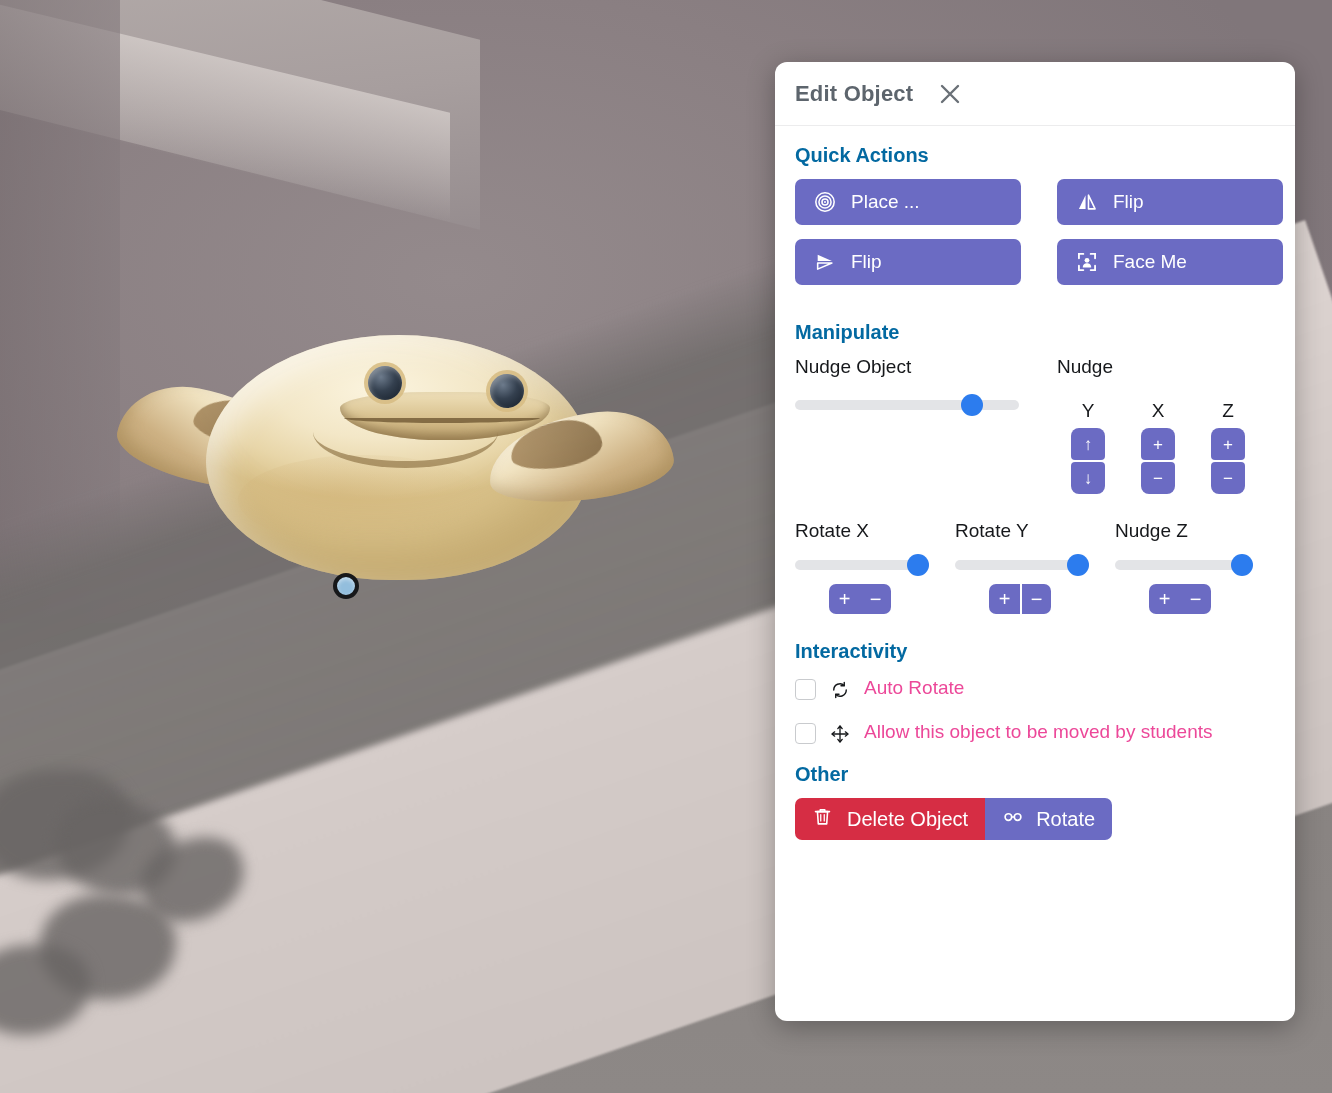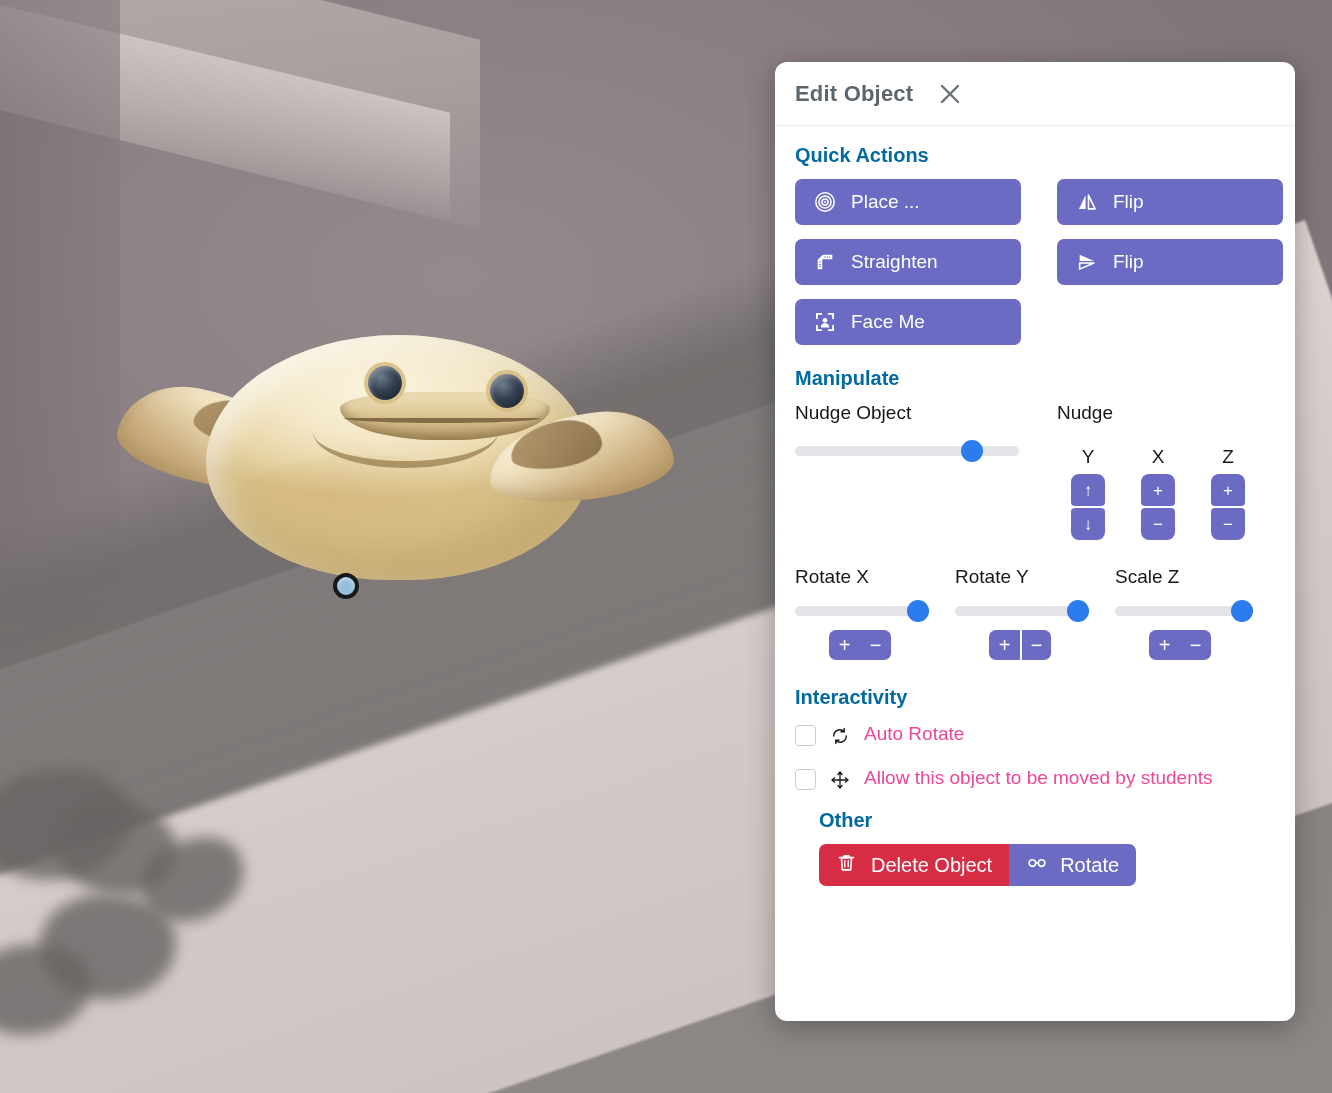--- a/index.html
+++ b/index.html
@@ -241,21 +241,21 @@
   }
   .checkbox {
     width: 21px; height: 21px; border: 1.5px solid #c9cbce;
     border-radius: 4px; background: #fff; cursor: pointer;
     flex: 0 0 21px; margin-top: 4px;
   }
   .check-ico { width: 22px; height: 22px; flex: 0 0 22px; margin-top: 4px; color: #16181b; display:flex; align-items:center; justify-content:center; }
   .check-label { font-size: 19px; color: #ec4899; line-height: 1.38; max-width: 362px; }
 
   
-  .other { margin-top: 12px; margin-left: 24px; }
+  .other { margin-top: 12px; }
   .other-btns { display: flex; }
   .btn-delete {
     background: #d62d44; color: #fff; border: none; cursor: pointer;
     height: 42px; border-radius: 7px 0 0 7px;
     display: flex; align-items: center; gap: 14px; padding: 0 17px;
     font-size: 20px; font-family: "Liberation Sans", sans-serif;
   }
   .btn-inspect {
     background: #6b6bc3; color: #fff; border: none; cursor: pointer;
     height: 42px; border-radius: 0 7px 7px 0;
@@ -330,30 +330,20 @@
       <button class="btn-purple">
         <span class="ico">
           <svg width="22" height="22" viewBox="0 0 24 24" aria-hidden="true">
             <path d="M10.4 4.5 L10.4 19.5 L3.2 19.5 Z" fill="#fff"></path>
             <path d="M13.6 4.5 L13.6 19.5 L20.8 19.5 Z" fill="none" stroke="#fff" stroke-width="1.7" stroke-linejoin="round"></path>
           </svg>
         </span>
         <span>Flip</span>
       </button>
 
-      <button class="btn-purple">
-        <span class="ico">
-          <svg width="22" height="22" viewBox="0 0 24 24" aria-hidden="true">
-            <path d="M4 20 L4 9.5 L9.5 4 L20 4 L20 9 L9 9 L9 20 Z" fill="#fff"></path>
-            <path d="M12 5.6 L12 7.4 M14.6 5.6 L14.6 7.4 M17.2 5.6 L17.2 7.4" stroke="#6b6bc3" stroke-width="1.1"></path>
-            <path d="M5.6 12 L7.4 12 M5.6 14.6 L7.4 14.6 M5.6 17.2 L7.4 17.2" stroke="#6b6bc3" stroke-width="1.1"></path>
-          </svg>
-        </span>
-        <span>Straighten</span>
-      </button>
 
       <button class="btn-purple">
         <span class="ico">
           <svg width="22" height="22" viewBox="0 0 24 24" aria-hidden="true">
             <path d="M4 11 L19.5 11 L4 4.2 Z" fill="#fff"></path>
             <path d="M4 13 L19.5 13 L4 19.8 Z" fill="none" stroke="#fff" stroke-width="1.7" stroke-linejoin="round"></path>
           </svg>
         </span>
         <span>Flip</span>
       </button>
@@ -432,21 +422,21 @@
         <div class="slider rotate-slider">
           <div class="thumb" id="roty-thumb" style="left: 92%;"></div>
         </div>
         <div class="pm-group divided" style="margin-left:34px;">
           <button class="pm-btn left">+</button>
           <button class="pm-btn right">−</button>
         </div>
       </div>
 
       <div class="rotate-col">
-        <div class="field-label">Scale Z</div>
+        <div class="field-label">Nudge Z</div>
         <div class="slider rotate-slider">
           <div class="thumb" id="rotz-thumb" style="left: 95%;"></div>
         </div>
         <div class="pm-group" style="margin-left:34px;">
           <button class="pm-btn left">+</button>
           <button class="pm-btn right">−</button>
         </div>
       </div>
 
     </div>

